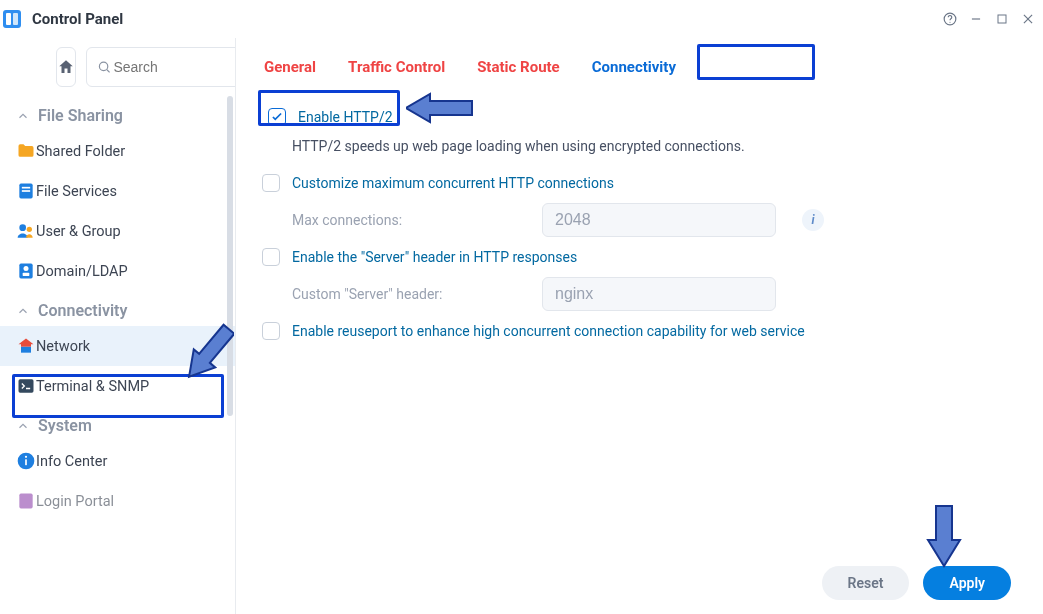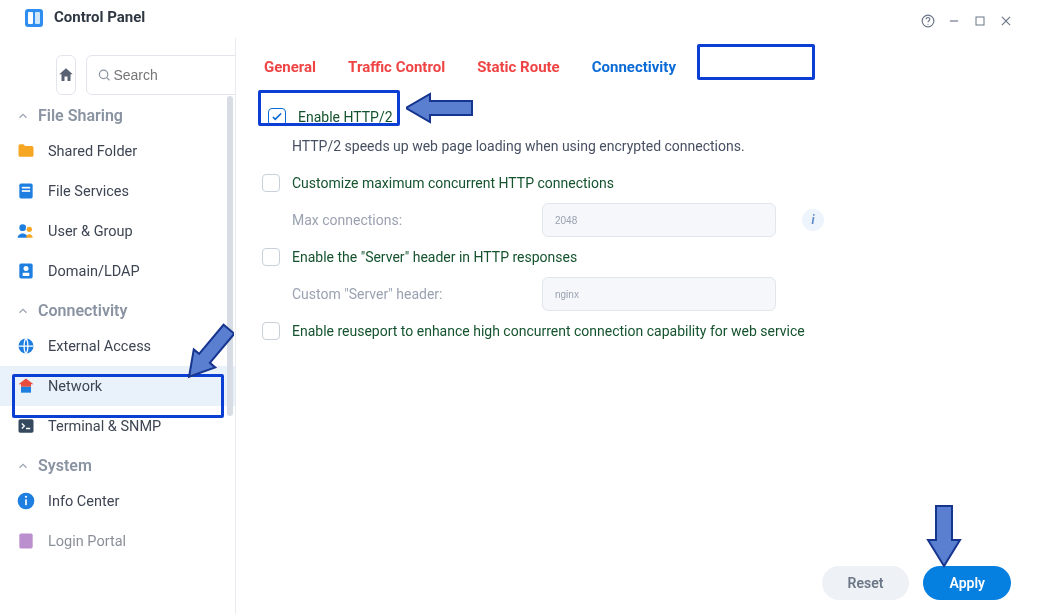--- a/index.html
+++ b/index.html
@@ -1,49 +1,49 @@
 <!DOCTYPE html>
 <html><head>
 <meta charset="utf-8">
 <style>
   * { box-sizing: border-box; }
   html, body { margin:0; padding:0; font-family: -apple-system, BlinkMacSystemFont, "Segoe UI", Roboto, Helvetica, Arial, sans-serif; font-size:14px; color:#4a5464; background:#fff; }
   .window { width:1043px; height:614px; position:relative; overflow:hidden; }
-  .titlebar { height:38px; display:flex; padding:0 24px;margin-top:8px; }
+  .titlebar { height:38px; display:flex; align-items:center; padding:0 2px; }
   .titlebar .app-icon { width:20px; height:20px; margin-right:10px; }
   .titlebar .title { font-weight:700; color:#2f3742; flex:0 0 auto; font-size:15px; }
   .titlebar .spacer { flex:1; }
   .titlebar .win-btn { width:26px; height:26px; display:flex; align-items:center; justify-content:center; color:#6b7687; }
   .home-btn { width:36px; height:40px; border:1px solid #e2e6ec; border-radius:6px; display:flex; align-items:center; justify-content:center; color:#596273; background:#fff; }
   .search-wrap { flex:0 0 168px; height:40px; border:1px solid #e2e6ec; border-radius:6px; display:flex; align-items:center; padding:0 10px; color:#9aa2b1; background:#fff; }
   .search-wrap input { border:none; outline:none; font-size:14px; color:#4a5464; width:100%; background:transparent; }
   .body { position:absolute; top:38px; left:0; right:0; bottom:0; display:flex; }
   .sidebar { width:236px; border-right:1px solid #e8ebef; position:relative; overflow:hidden; padding-top:58px; }
-  .sidebar .toprow { position:absolute; top:8px; left:0; right:0; height:58px; display:flex; align-items:center; padding:0 12px; gap:10px;margin-left:44px; }
+  .sidebar .toprow { position:absolute; top:0; left:0; right:0; height:58px; display:flex; align-items:center; padding:0 12px; gap:10px;margin-left:44px; }
   .group-head { display:flex; align-items:center; gap:8px; padding:10px 16px 6px; color:#8a93a2; font-weight:600; font-size:16px; }
   .group-head .chev { width:14px; height:14px; }
-  .nav-item { display:flex; align-items:center; gap:12px; height:40px; padding:0 16px; color:#3d4553; cursor:pointer; }
+  .nav-item { display:flex; align-items:center; height:40px; padding:0 16px; color:#3d4553; cursor:pointer; }
   .nav-item .icon { width:20px; height:20px; flex:0 0 20px; display:flex; align-items:center; justify-content:center; }
   .nav-item.selected { background:#e9f2fb;text-align:right; }
   .nav-item .label { font-size:14.5px; }
   .scroll-hint { position:absolute; right:2px; top:58px; width:6px; height:320px; border-radius:3px; background:#d8dde5; }
   .main { flex:1; position:relative; display:flex; flex-direction:column; }
   .tabs { height:58px; display:flex; align-items:center; gap:28px; padding:0 26px; }
   .tab { color:#ef4444; font-weight:700; font-size:15px; padding:6px 2px; cursor:pointer; }
   .tab.active { color:#0a6bd6; }
   .content { padding:4px 26px 0 26px; flex:1; overflow:auto; }
   .row { display:flex; align-items:center; min-height:34px; padding:4px 0; }
   .cb { width:18px; height:18px; border:1px solid #c9d0da; border-radius:4px; background:#fff; margin-right:12px; display:flex; align-items:center; justify-content:center; flex:0 0 18px; }
   .cb.checked { border-color:#0a6bd6; }
   .cb.checked svg path { stroke:#0a6bd6; }
-  .row .text { color:#14532d; }
+  .row .text { color:#0369a1; }
   .desc { color:#475063; padding:4px 0 12px 30px; }
   .sub { padding-left:30px; display:flex; align-items:center; gap:20px; min-height:40px; }
   .sub .lbl { width:230px; color:#9aa2b1; }
-  .sub input[type=text] { width:234px; height:34px; border:1px solid #e2e6ec; border-radius:6px; background:#f5f7fa; padding:0 12px; color:#9aa2b1; font-size:10px; }
+  .sub input[type=text] { width:234px; height:34px; border:1px solid #e2e6ec; border-radius:6px; background:#f5f7fa; padding:0 12px; color:#9aa2b1; font-size:16px; }
   .info-badge { width:22px; height:22px; border-radius:50%; background:#eef4fb; color:#5f8bc9; display:flex; align-items:center; justify-content:center; font-style:italic; font-weight:700; font-size:12px; margin-left:6px; }
   .footer { position:absolute; right:32px; bottom:14px; display:flex; gap:14px; }
   .btn { height:34px; padding:0 26px; border-radius:17px; font-weight:600; font-size:14px; display:flex; align-items:center; justify-content:center; cursor:pointer; }
   .btn.reset { background:#eef1f5; color:#6b7687; }
   .btn.apply { background:#057fe0; color:#fff; }
   
   .hl-box { border:3px solid #0b3fd3; border-radius:2px; }
   .tab-hl { position:absolute; top:44px; left:697px; width:118px; height:36px; pointer-events:none; }
   .cb-hl  { position:absolute; top:90px; left:258px; width:142px; height:36px; pointer-events:none; }
   .nav-hl { position:absolute; top:374px; left:12px; width:212px; height:44px; pointer-events:none; }
@@ -153,29 +153,20 @@
           </span>
       <span class="label">Domain/LDAP</span>
     </div>
 
     <div class="group-head">
       <svg class="chev" viewBox="0 0 24 24" fill="none" stroke="#9aa2b1" stroke-width="2">
             <polyline points="6 15 12 9 18 15"></polyline>
           </svg>
       <span>Connectivity</span>
     </div>
-    <div class="nav-item">
-      <span class="icon">
-            <svg viewBox="0 0 24 24" width="20" height="20" fill="#1e7fe0">
-              <circle cx="12" cy="12" r="9"></circle>
-              <path d="M3 12h18M12 3c3 3 3 15 0 18M12 3c-3 3-3 15 0 18" stroke="#fff" stroke-width="1.5" fill="none"></path>
-            </svg>
-          </span>
-      <span class="label">External Access</span>
-    </div>
     <div class="nav-item selected">
       <span class="icon">
             <svg viewBox="0 0 24 24" width="20" height="20">
               <path d="M12 3l9 7h-3v3H6v-3H3z" fill="#e74c3c"></path>
               <rect x="6" y="13" width="12" height="7" fill="#1e7fe0"></rect>
             </svg>
           </span>
       <span class="label">Network</span>
     </div>
     <div class="nav-item">

